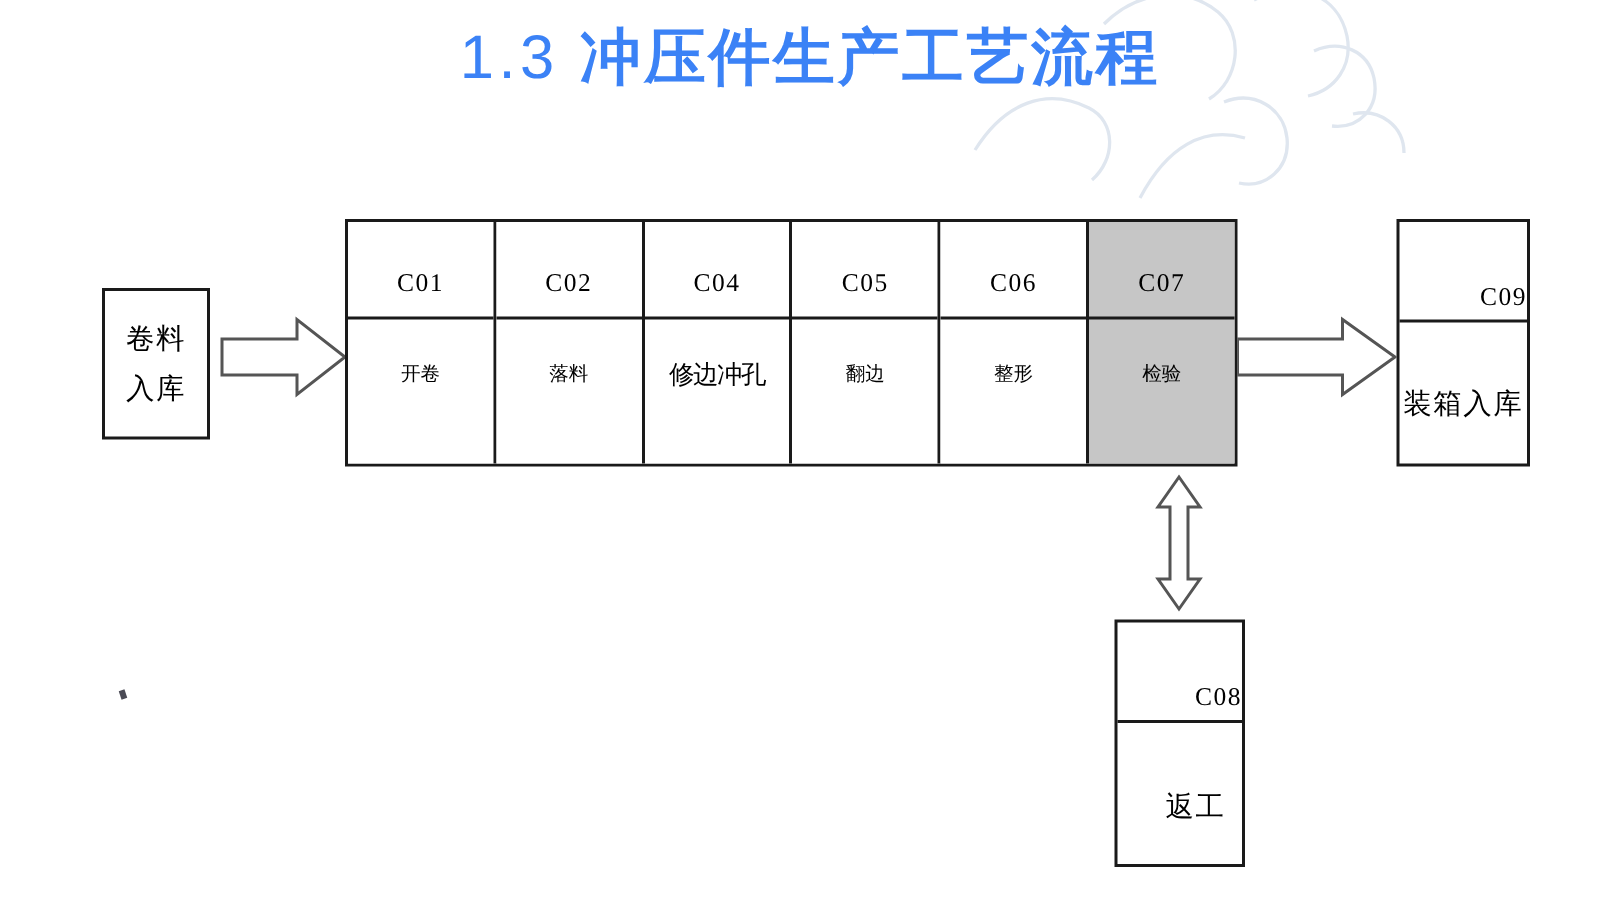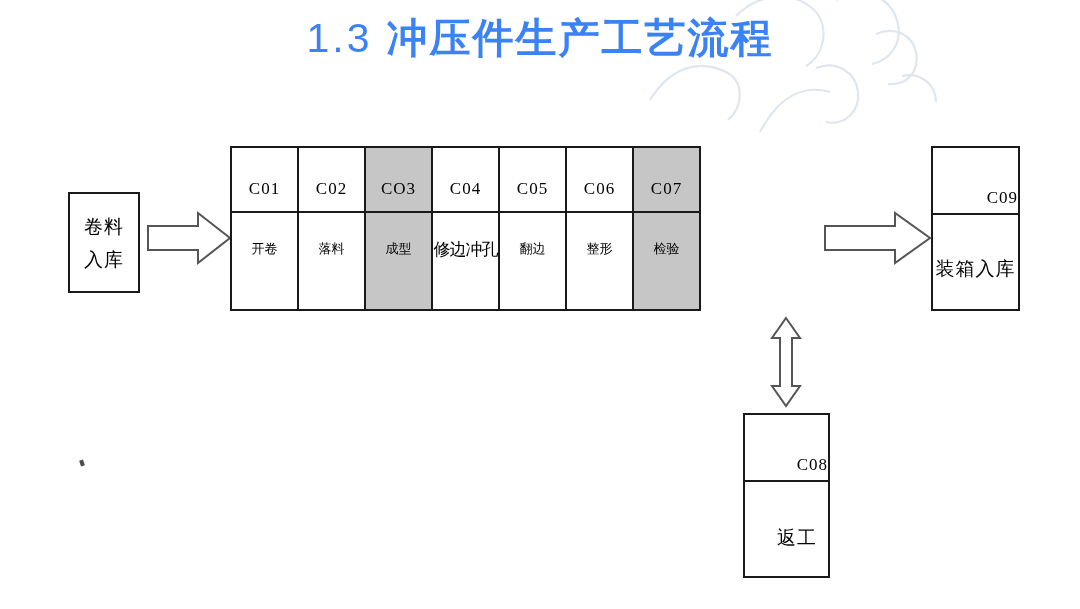--- a/index.html
+++ b/index.html
@@ -104,21 +104,21 @@
     font-size: 19px;
     line-height: 33px;
     letter-spacing: 1px;
   }
 
   
   #process-grid {
     position: absolute;
     left: 230px;
     top: 146px;
-    width: 471px;
+    width: 595px;
     height: 165px;
     border: 2px solid #1a1a1a;
     box-sizing: border-box;
     display: flex;
     background: #ffffff;
     z-index: 2;
   }
   .proc-col {
     flex: 1 1 0;
     border-right: 2px solid #1a1a1a;
@@ -235,24 +235,20 @@
   <div class="proc-col">
     <div class="proc-code">C01</div>
     <div class="proc-name">开卷</div>
   </div>
 
   <div class="proc-col">
     <div class="proc-code">C02</div>
     <div class="proc-name">落料</div>
   </div>
 
-  <div class="proc-col shaded">
-    <div class="proc-code">CO3</div>
-    <div class="proc-name">成型</div>
-  </div>
 
   <div class="proc-col">
     <div class="proc-code">C04</div>
     <div class="proc-name narrow">修边冲孔</div>
   </div>
 
   <div class="proc-col">
     <div class="proc-code">C05</div>
     <div class="proc-name">翻边</div>
   </div>

